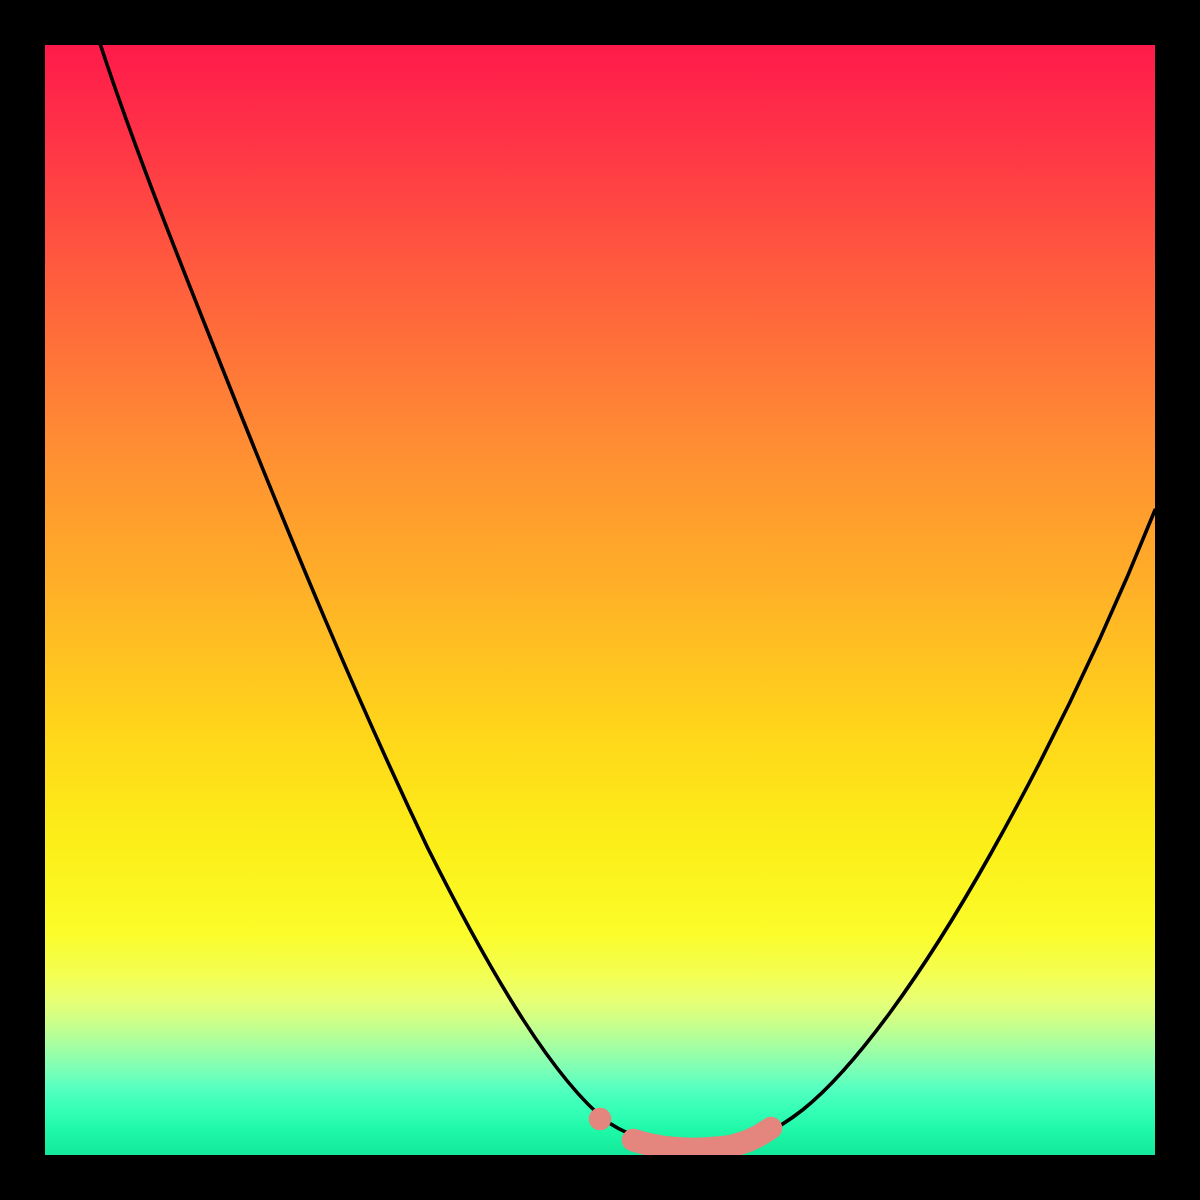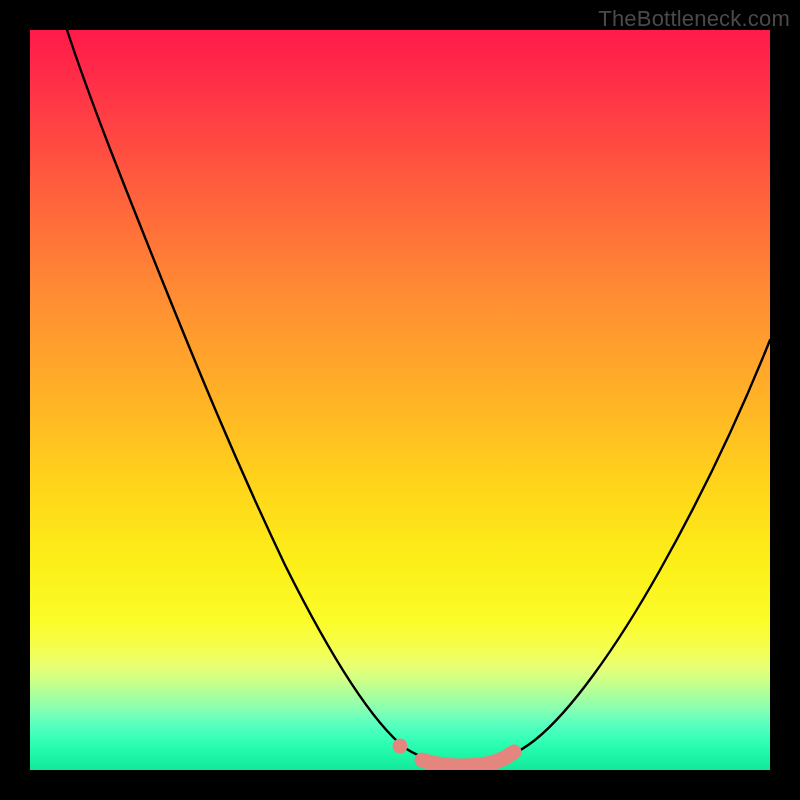--- a/index.html
+++ b/index.html
@@ -71,21 +71,20 @@
     width: 740px;
     height: 740px;
     z-index: 5;
   }
 </style>
 </head>
 <body>
 
 <div class="frame">
 
-  <div class="watermark">TheBottleneck.com</div>
 
   <div class="plot-outer">
     <div class="plot-bg"></div>
 
     <svg class="curve" viewBox="0 0 740 740" preserveAspectRatio="none">
 
       <path fill="none" stroke="#000" stroke-width="2.4" stroke-linecap="round" d="
             M 37 0
             C 60 70, 90 145, 130 245
             C 165 332, 205 430, 255 535

